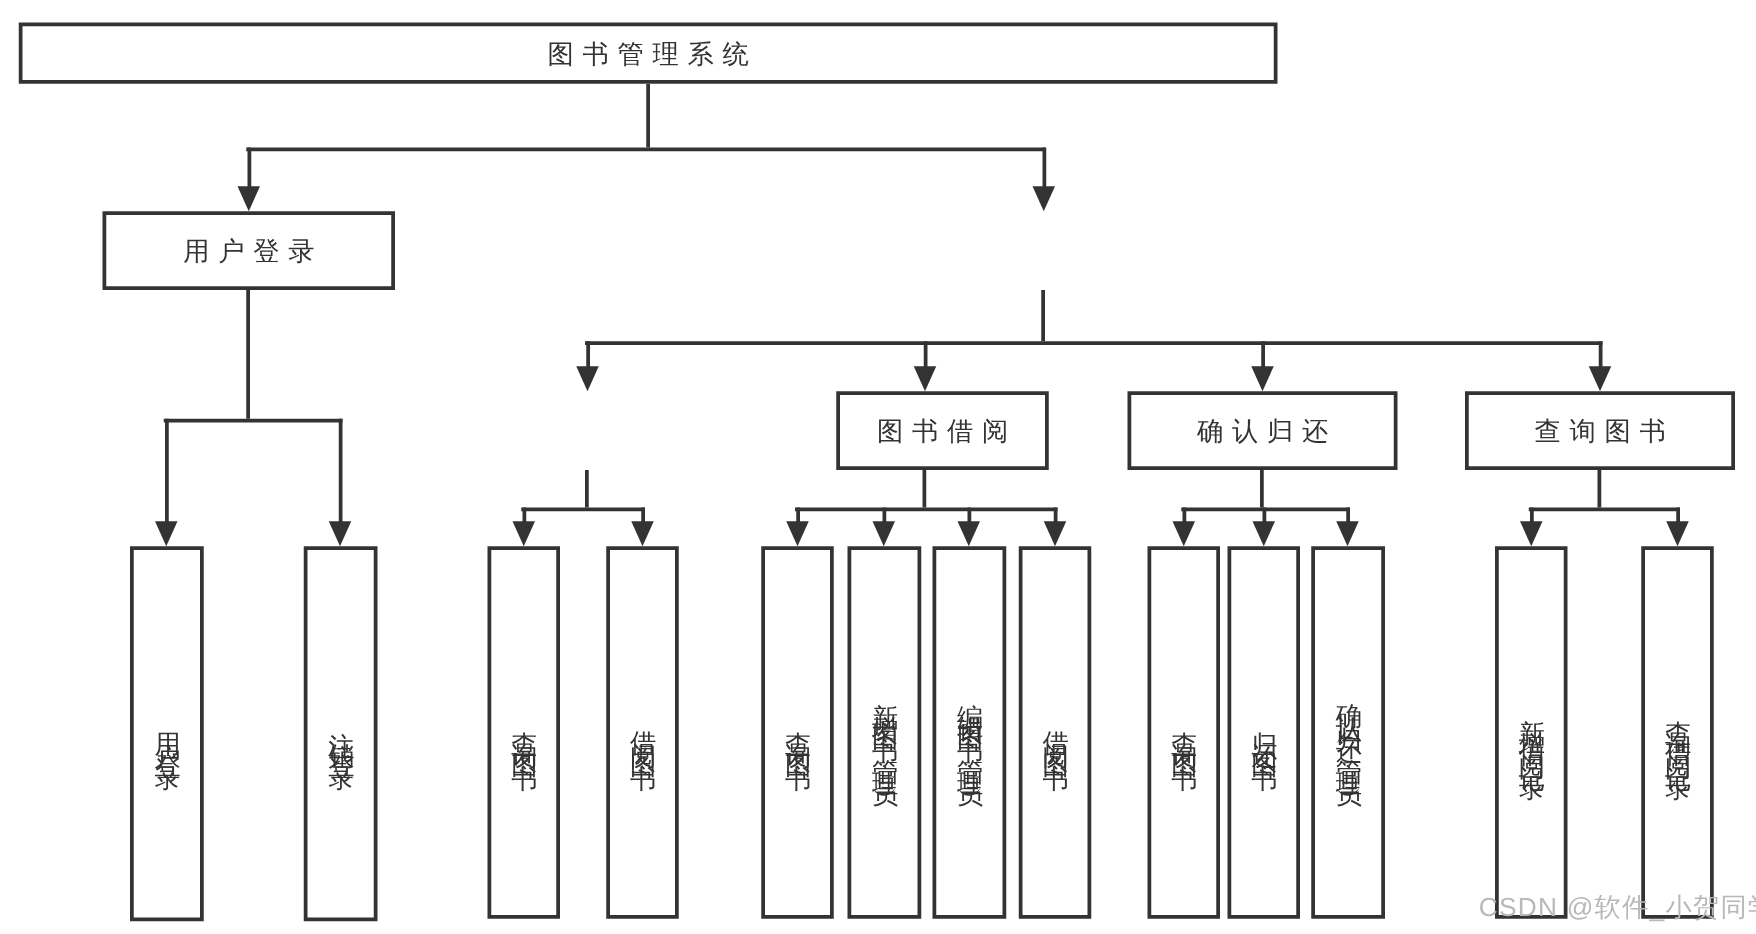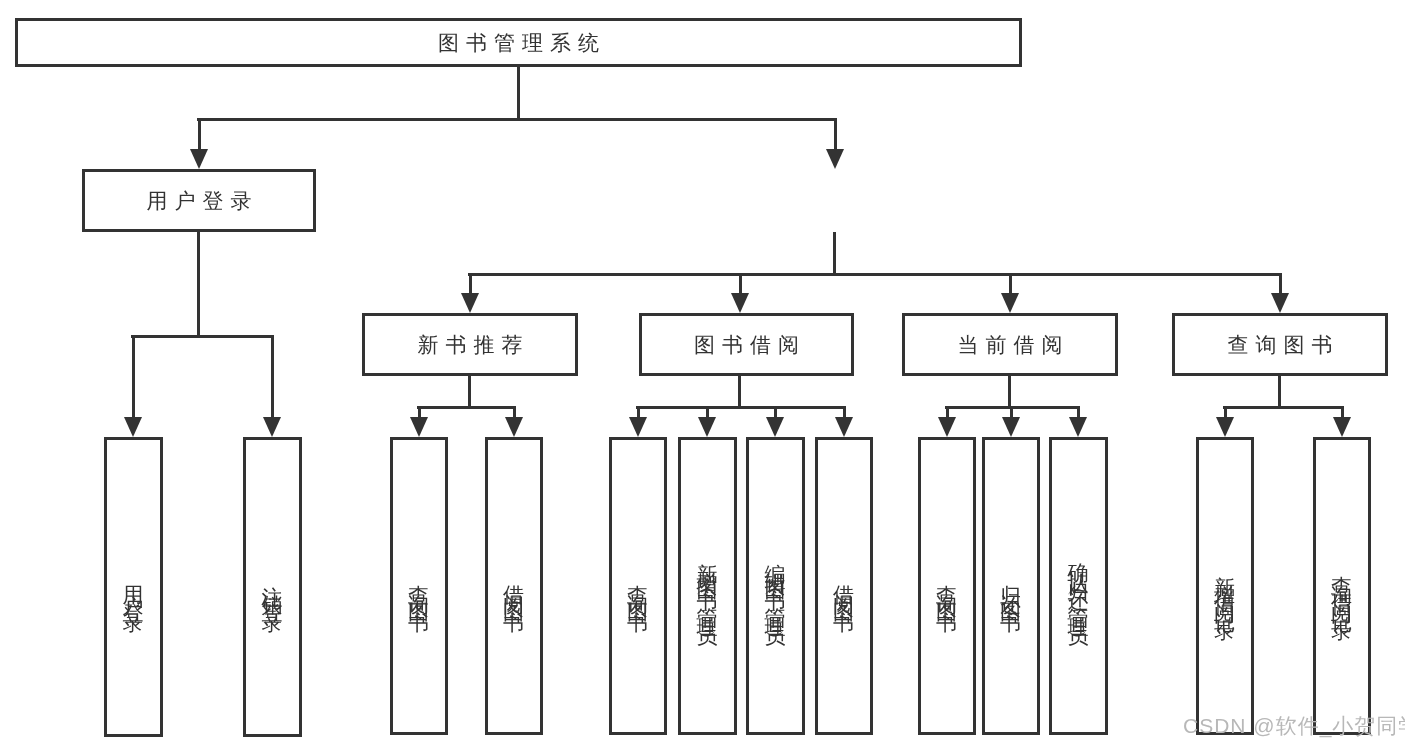--- a/index.html
+++ b/index.html
@@ -67,23 +67,22 @@
 </style>
 </head>
 <body>
 
 <div id="stage">
 
   <div class="h-node" style="left:15px;top:18px;width:1007px;height:49px">图书管理系统</div>
 
   <div class="h-node" style="left:82px;top:169px;width:234px;height:63px">用户登录</div>
 
-  <div class="h-node" style="left:362px;top:313px;width:216px;height:63px">新书推荐</div>
-  <div class="h-node" style="left:639px;top:313px;width:215px;height:63px">图书借阅</div>
-  <div class="h-node" style="left:902px;top:313px;width:216px;height:63px">当前借阅</div>
+  <div class="h-node" style="left:669px;top:313px;width:170px;height:63px">图书借阅</div>
+  <div class="h-node" style="left:902px;top:313px;width:216px;height:63px">确认归还</div>
   <div class="h-node" style="left:1172px;top:313px;width:216px;height:63px">查询图书</div>
 
   <div class="v-node" style="left:104px;top:437px;width:59px;height:300px">用户登录</div>
   <div class="v-node" style="left:243px;top:437px;width:59px;height:300px">注销登录</div>
 
   <div class="v-node" style="left:390px;top:437px;width:58px;height:298px">查询图书</div>
   <div class="v-node" style="left:485px;top:437px;width:58px;height:298px">借阅图书</div>
 
   <div class="v-node" style="left:609px;top:437px;width:58px;height:298px">查询图书</div>
   <div class="v-node" style="left:678px;top:437px;width:59px;height:298px">新增图书（管理员）</div>

